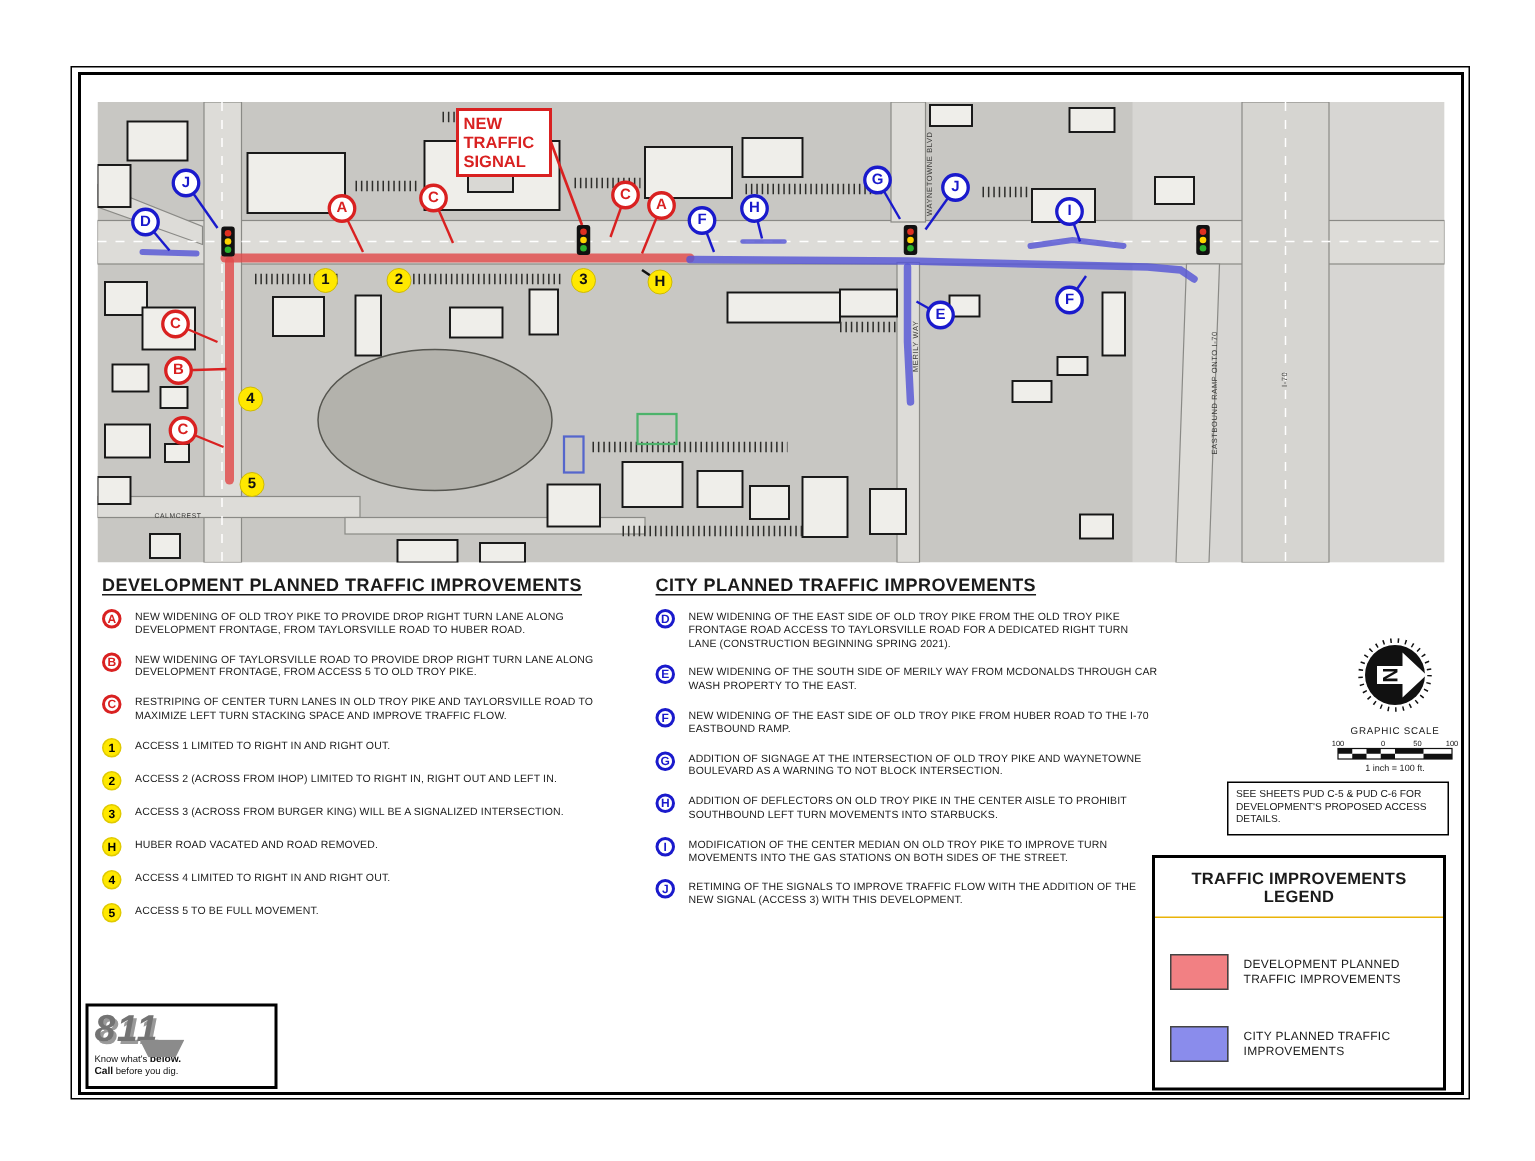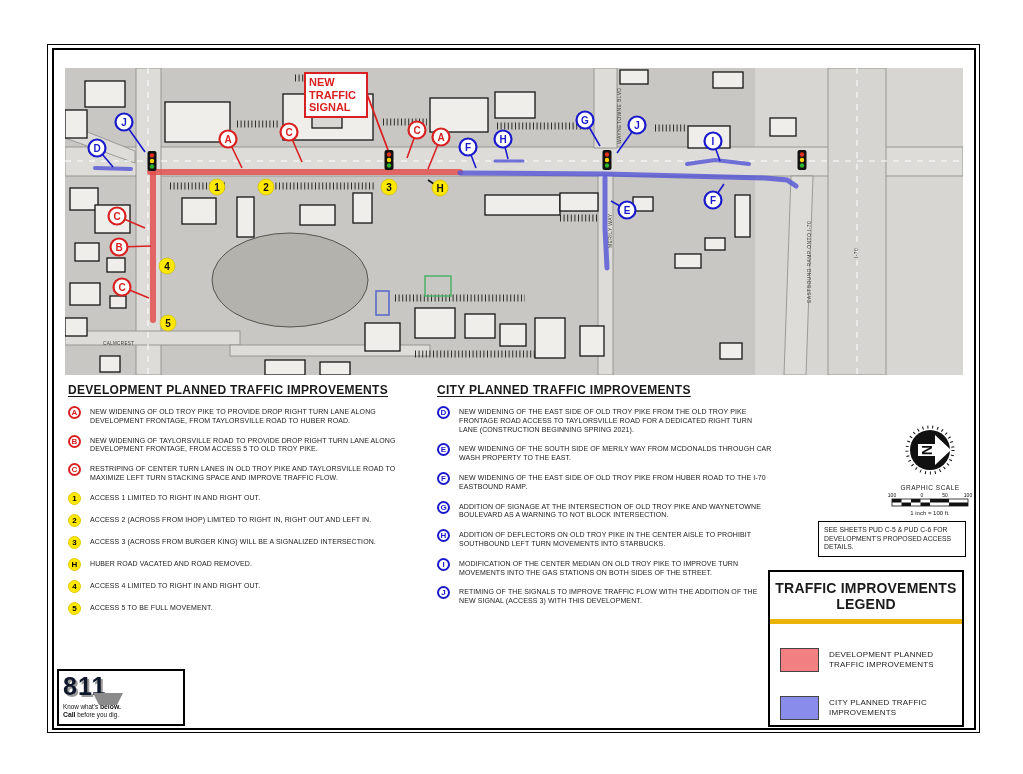--- a/index.html
+++ b/index.html
@@ -23,30 +23,30 @@
   .imp-text{font-size:7px;line-height:8.8px;letter-spacing:.1px;padding-top:2px;}
   
   .compass-block{position:absolute;left:878px;top:418px;width:104px;text-align:center;}
   .scale-title{font-size:6.5px;letter-spacing:.5px;margin-top:2px;}
   .scale-caption{font-size:6px;margin-top:2px;}
   
   .note{position:absolute;left:818px;top:521px;width:148px;border:1px solid #000;
         padding:4px 5px;font-size:6.8px;line-height:8.6px;box-sizing:border-box;background:#fff;}
   .legend{position:absolute;left:768px;top:570px;width:196px;height:157px;border:2px solid #000;
           box-sizing:border-box;background:#fff;}
-  .legend-title{font-size:14px;font-weight:bold;text-align:center;padding:8px 4px 7px 4px;
-                border-bottom:5px solid #eab308;letter-spacing:.2px;}
+  .legend-title{font-size:11px;font-weight:bold;text-align:center;padding:8px 4px 7px 4px;
+                border-bottom:1px solid #eab308;letter-spacing:.2px;}
   .legend-row{display:flex;align-items:center;margin:24px 0 0 10px;}
   .swatch{width:37px;height:22px;border:1px solid #444;margin-right:10px;flex:0 0 auto;}
   .legend-label{font-size:8px;line-height:10px;letter-spacing:.2px;width:120px;}
   
   .logo811{position:absolute;left:57px;top:669px;width:128px;height:57px;border:2px solid #000;
            box-sizing:border-box;padding:2px 4px;background:#fff;}
-  .logo811 .num{font-size:25px;font-weight:bold;letter-spacing:1px;color:#0f172a;
-                text-shadow:2px 2px 0 #9a9a9a;line-height:26px;}
+  .logo811 .num{font-size:25px;font-weight:bold;letter-spacing:1px;color:#737373;
+                text-shadow:2px 2px 0 #9a9a9a;line-height:26px;font-style:italic;}
   .logo811 .shovel{position:absolute;left:34px;top:22px;width:30px;height:12px;background:#8b8b8b;
                    clip-path:polygon(0 0,100% 0,80% 100%,20% 100%);}
   .logo811 .tag{font-size:6.3px;line-height:7.5px;margin-top:4px;color:#111;}
   .logo811 .tag b{font-size:6.8px;}
 </style>
 </head>
 <body>
 
 <div class="page">
   <div class="border-outer"></div>

